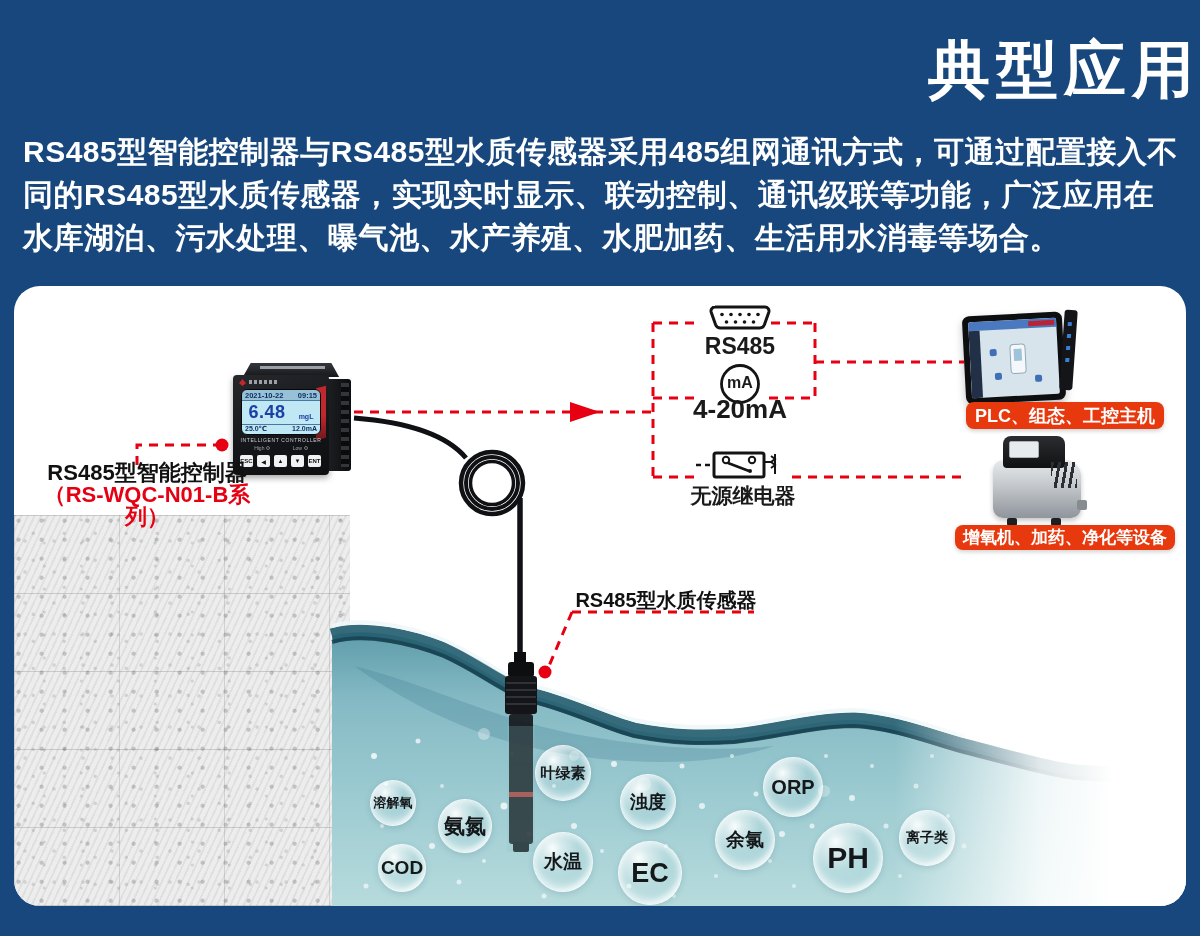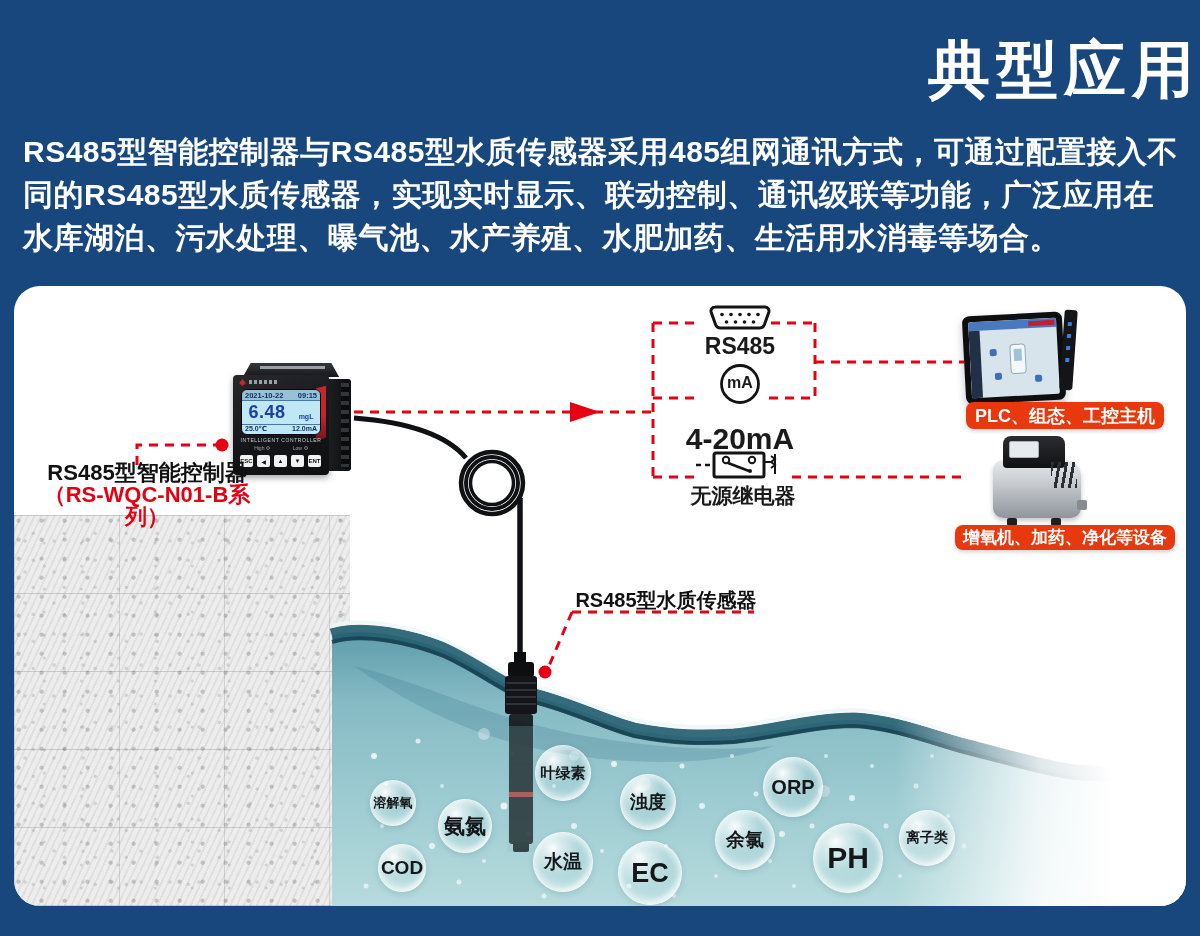--- a/index.html
+++ b/index.html
@@ -336,21 +336,21 @@
     </div>
     <div class="ctl-side"></div>
   </div>
   <div class="ctl-label">
     <div class="l1">RS485型智能控制器</div>
     <div class="l2">（RS-WQC-N01-B系列）</div>
   </div>
 
   <div class="mid-label" style="left:726px; top:47px; font-size:23px;">RS485</div>
   <div class="mid-label" style="left:726px; top:88px; font-size:16px;">mA</div>
-  <div class="mid-label" style="left:726px; top:136px; font-size:30px;">4-20mA</div>
+  <div class="mid-label" style="left:726px; top:108px; font-size:26px;">4-20mA</div>
   <div class="mid-label" style="left:729px; top:196px; font-size:21px;">无源继电器</div>
 
   <div class="sensor-label">RS485型水质传感器</div>
 
   <div class="plc">
     <div class="plc-bezel"></div>
     <div class="plc-screen">
       <div class="plc-bar"></div>
       <div class="plc-side-col"></div>
       <div class="plc-tank"></div>

